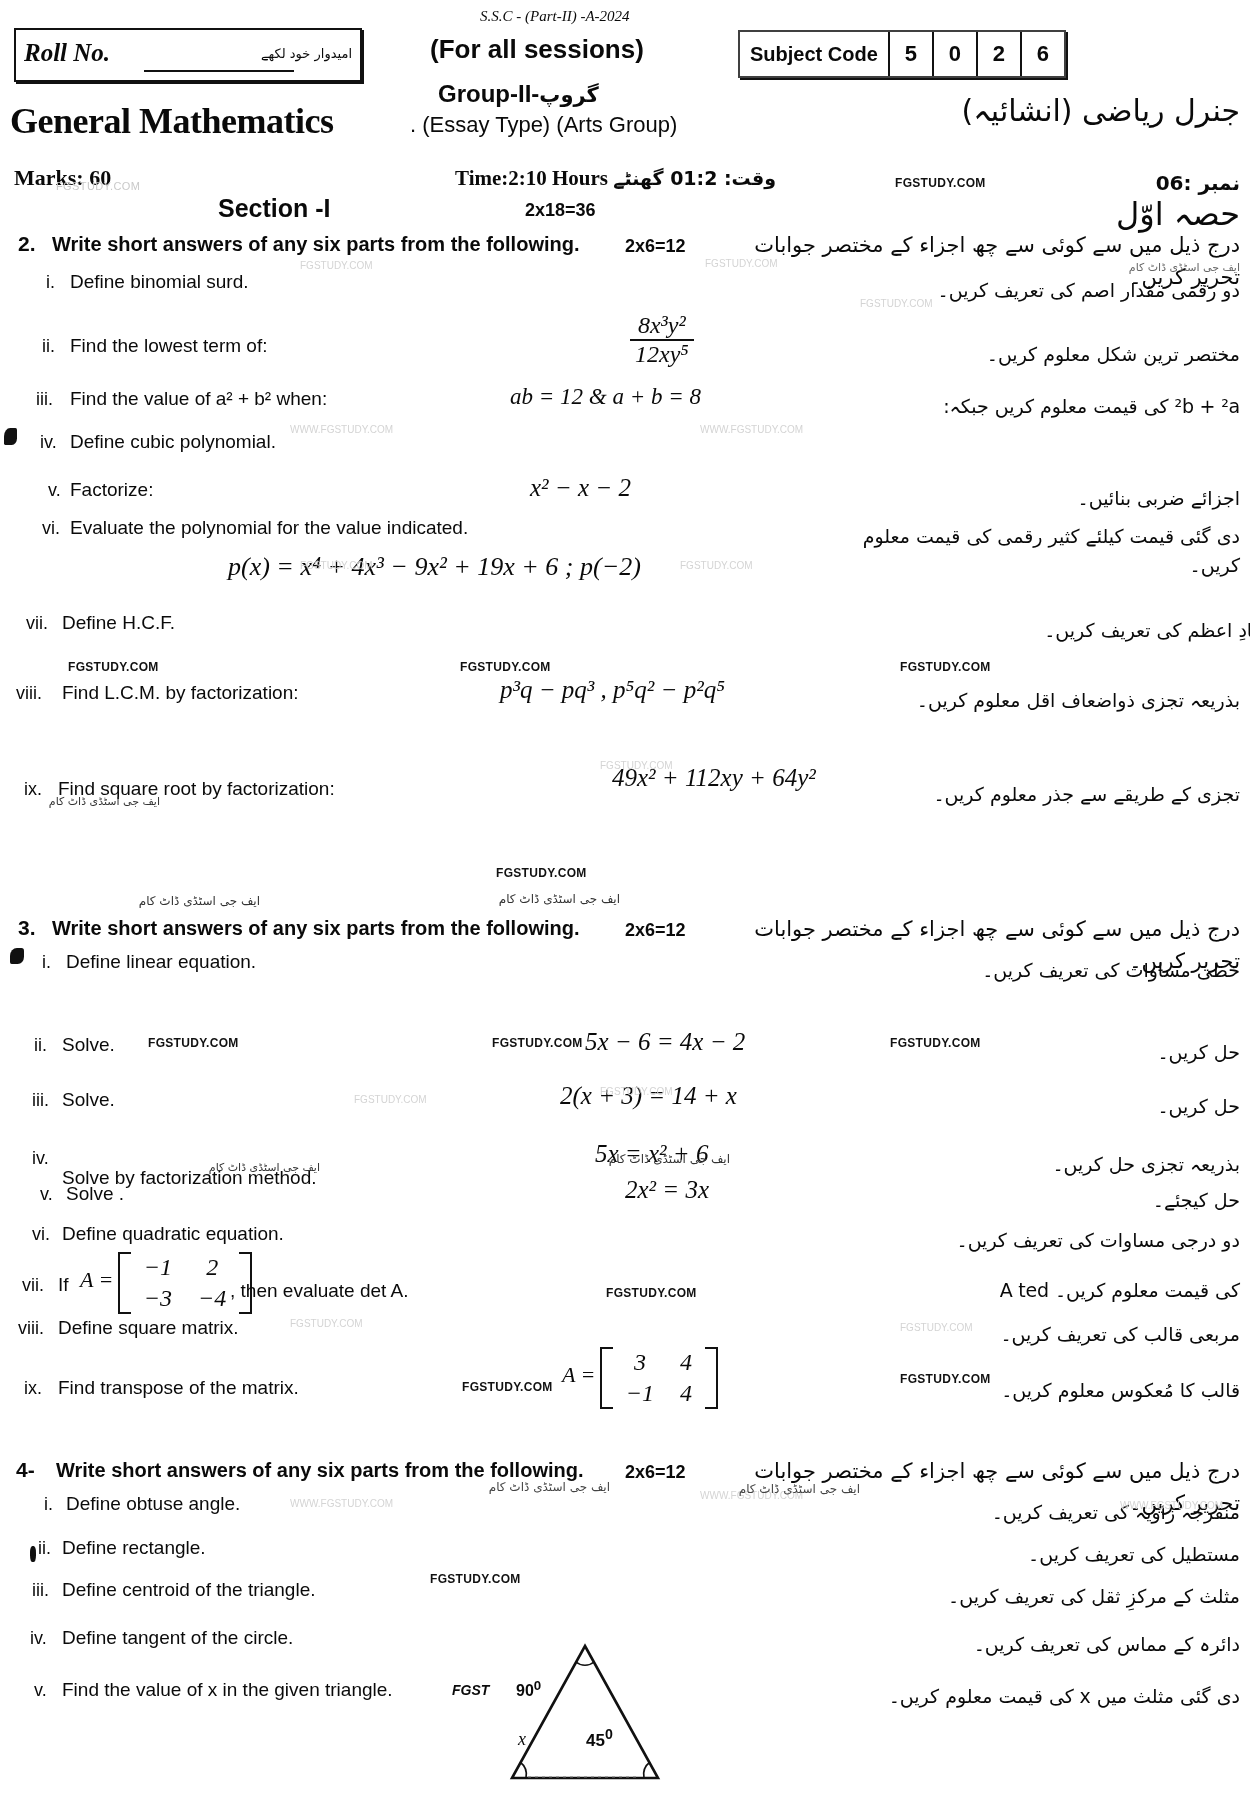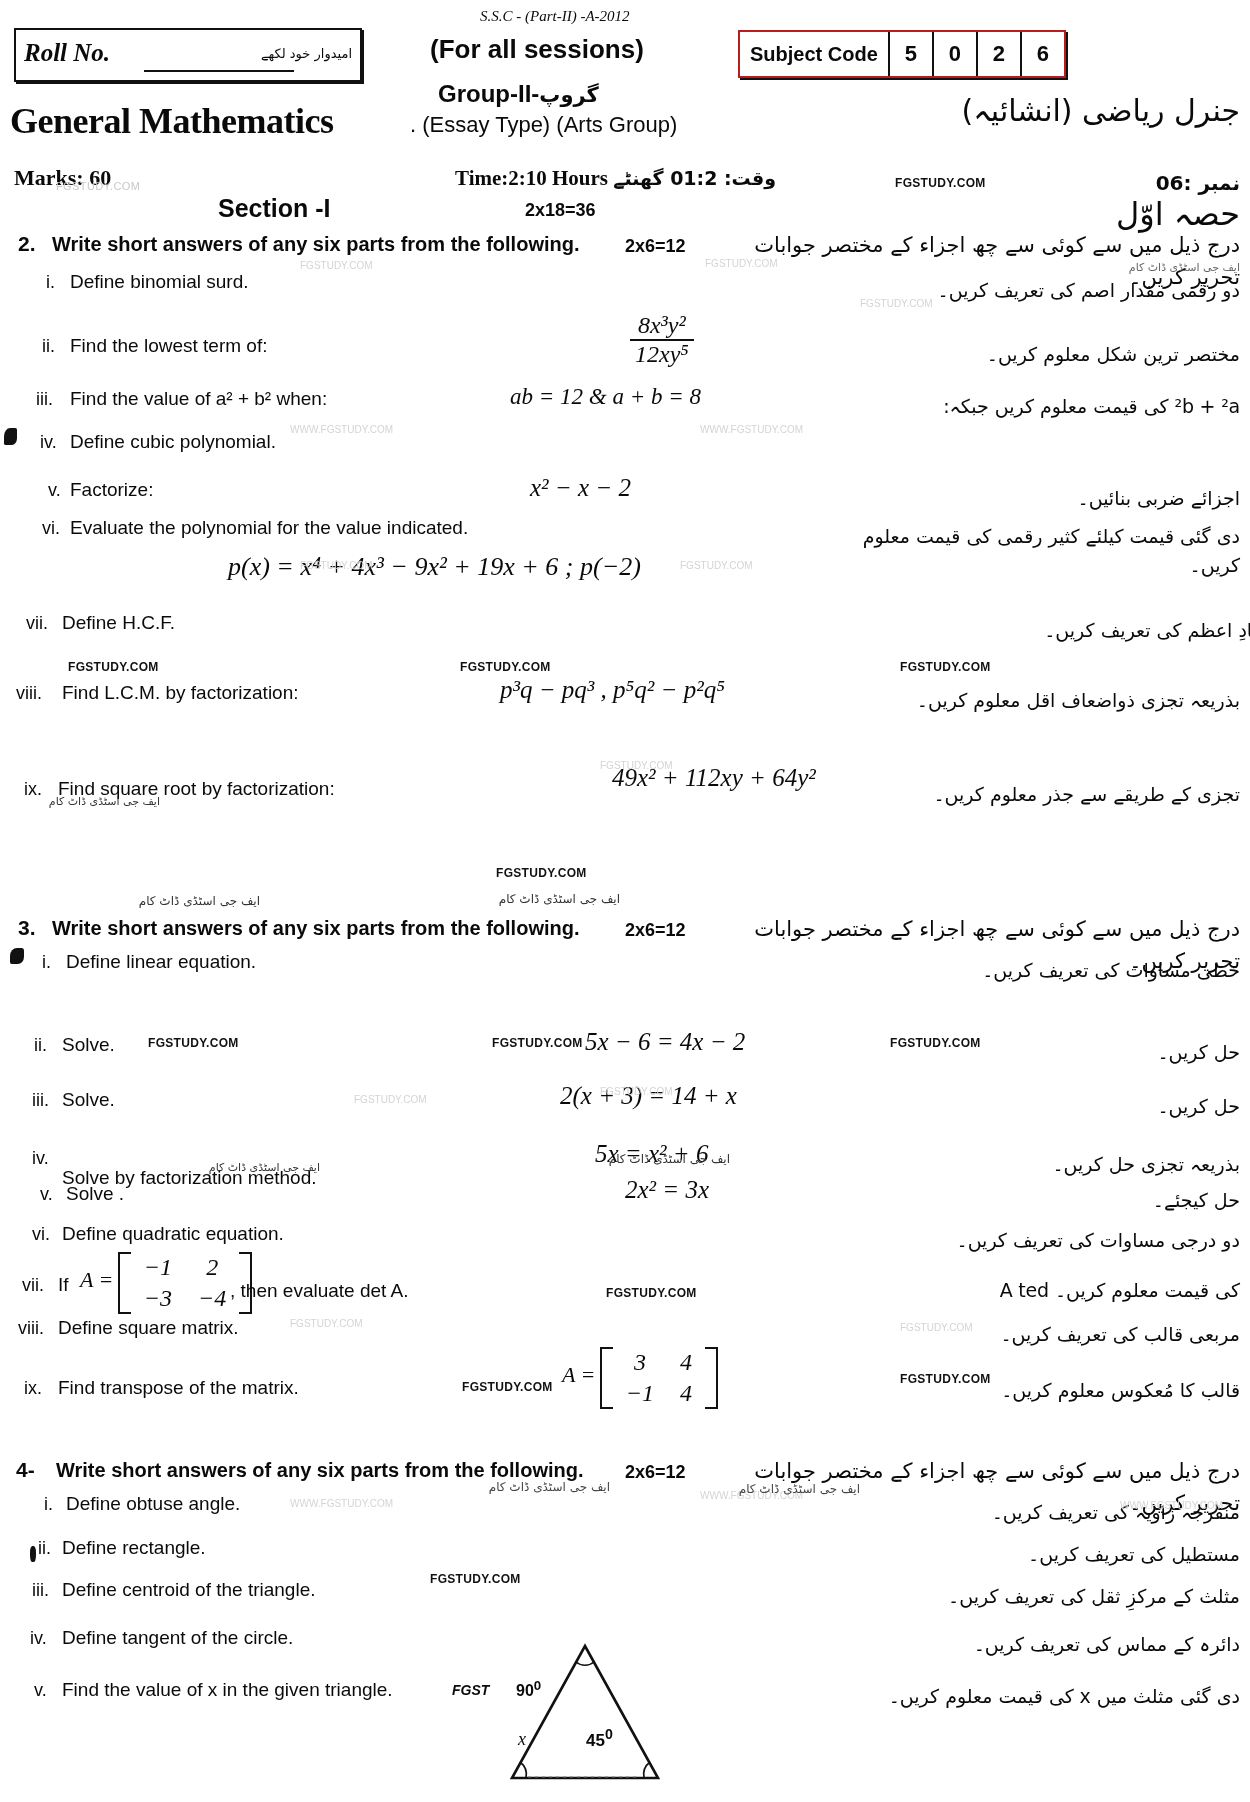--- a/index.html
+++ b/index.html
@@ -32,21 +32,21 @@
   #rollbox{top:28px;left:14px;width:344px;height:50px;border:2px solid #111;
            box-shadow:2px 2px 0 #111;}
   #rollbox .lbl{position:absolute;left:8px;top:9px;font-size:25px;font-weight:bold;}
   #rollbox .ln{position:absolute;left:128px;top:40px;width:150px;border-bottom:2px solid #111;}
   #rollbox .ur{position:absolute;right:8px;top:14px;font-size:13px;}
 
   #forall{top:34px;left:430px;font-size:26px;font-weight:bold;}
   #grp{top:80px;left:438px;font-size:24px;font-weight:bold;}
   #grp .uw{font-size:21px;}
 
-  #subjcode{top:30px;left:738px;height:44px;border:2px solid #b91c1c;display:flex;align-items:stretch;
+  #subjcode{top:30px;left:738px;height:44px;border:2px solid #404040;display:flex;align-items:stretch;
             box-shadow:2px 2px 0 #111;}
   #subjcode .cap{padding:0 10px;display:flex;align-items:center;font-size:20px;font-weight:bold;}
   #subjcode .dig{width:42px;border-left:2px solid #111;display:flex;align-items:center;justify-content:center;
                  font-size:22px;font-weight:bold;}
 
   #title{top:100px;left:10px;font-size:36px;font-weight:bold;letter-spacing:-.5px;}
   #subtitle{top:112px;left:410px;font-size:22px;}
   #title-ur{top:88px;left:880px;width:360px;text-align:right;font-size:30px;}
 
   #marks{top:165px;left:14px;font-size:22px;font-weight:bold;}
@@ -80,21 +80,21 @@
   .mat td{padding:2px 13px;text-align:center;}
 
   
   #tri{top:1640px;left:470px;width:230px;height:150px;}
 </style>
 </head>
 <body>
 
 <div class="page">
 
-  <div class="abs serif ital" id="hdr-session">S.S.C - (Part-II) -A-2012</div>
+  <div class="abs serif ital" id="hdr-session">S.S.C - (Part-II) -A-2024</div>
 
   <div class="abs" id="rollbox">
     <span class="lbl serif ital">Roll No.</span>
     <span class="ln"></span>
     <span class="ur urdu">امیدوار خود لکھے</span>
   </div>
 
   <div class="abs" id="forall">(For all sessions)</div>
 
   <div class="abs" id="grp">

